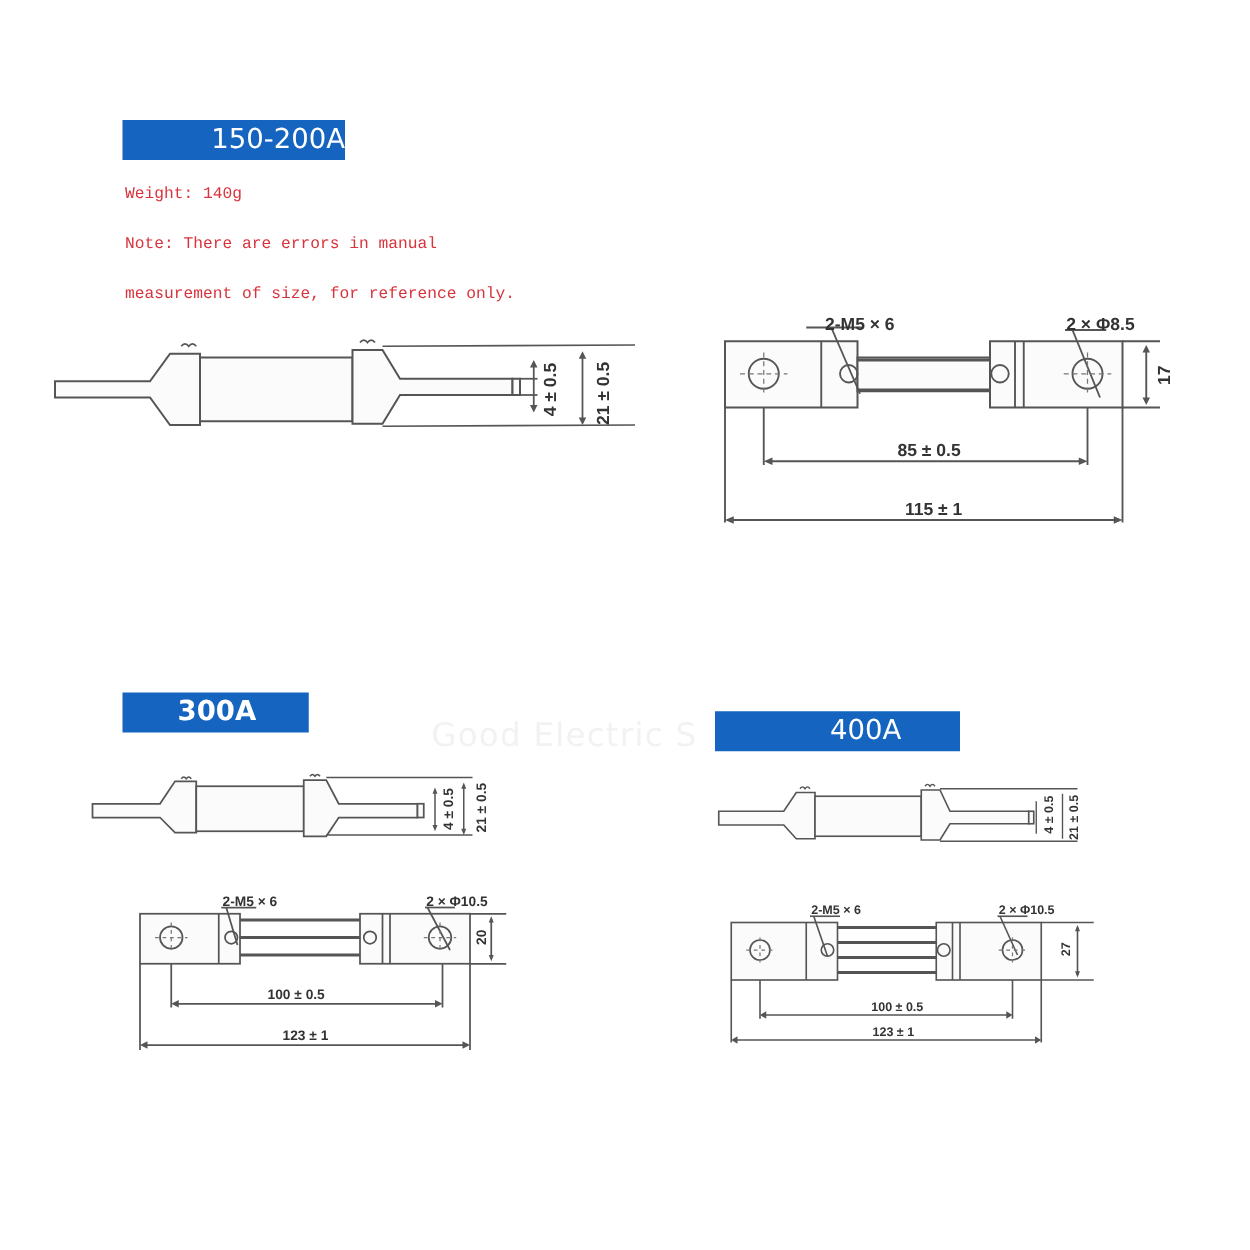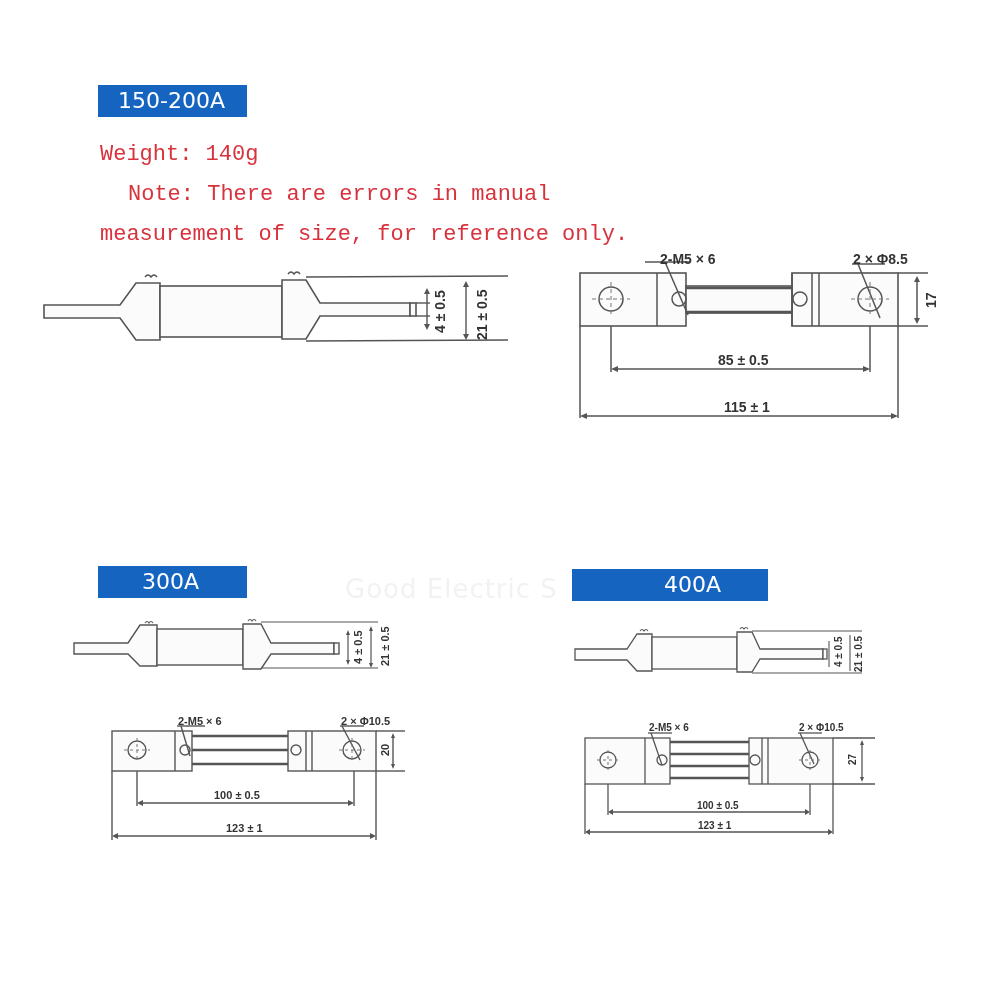--- a/index.html
+++ b/index.html
@@ -1,31 +1,31 @@
 <!DOCTYPE html>
 <html><head>
 <meta charset="utf-8">
 <style>
   html,body{margin:0;padding:0;background:#fff;}
   body{width:1000px;height:1000px;position:relative;overflow:hidden;font-family:"Liberation Sans",sans-serif;}
   .badge{position:absolute;background:#1565c0;color:#fff;font-family:"DejaVu Sans",sans-serif;font-size:22px;line-height:32px;height:32px;}
   .badge span{display:block;}
-  .note{position:absolute;color:#d8323c;font-family:"Liberation Mono",monospace;font-size:22px;line-height:20px;white-space:nowrap;}
+  .note{position:absolute;color:#d8323c;font-family:"Liberation Mono",monospace;font-size:13px;line-height:20px;white-space:nowrap;}
   .watermark{position:absolute;left:345px;top:574px;font-family:"DejaVu Sans",sans-serif;font-size:26px;color:#f2f2f2;letter-spacing:1px;white-space:nowrap;}
   svg{position:absolute;overflow:visible;}
   svg text{font-family:"Liberation Sans",sans-serif;font-weight:bold;fill:#333;}
 </style>
 </head>
 <body>
 
-<div class="badge" style="left:98px;top:85px;width:149px;">
+<div class="badge" style="left:98px;top:96px;width:178px;text-align:right;">
   <span style="padding-left:20px;">150-200A</span>
 </div>
 <div class="note" style="left:100px;top:145px;">Weight: 140g</div>
-<div class="note" style="left:100px;top:185px;margin-left:28px;">Note: There are errors in manual</div>
+<div class="note" style="left:100px;top:185px;">Note: There are errors in manual</div>
 <div class="note" style="left:100px;top:225px;text-align:center;">measurement of size, for reference only.</div>
 
 <svg width="1000" height="1000" style="left:0;top:0;">
   <g fill="#fbfbfb" stroke="#555" stroke-width="1.6">
     <path d="M44 305 H120 L136 283 H160 V340 H136 L120 318 H44 Z"></path>
     <rect x="160" y="286" width="122" height="51"></rect>
     <path d="M282 280 H306 L320 303 H410 V316 H320 L306 339 H282 Z"></path>
     <rect x="410" y="303" width="6" height="13"></rect>
   </g>
   <g stroke="#555" stroke-width="1.4" fill="none">
@@ -95,21 +95,21 @@
   </g>
   <text x="660" y="264" font-size="14">2-M5 × 6</text>
   <text x="853" y="264" font-size="14">2 × Φ8.5</text>
   <text font-size="14" transform="translate(936,308) rotate(-90)">17</text>
   <text x="718" y="365" font-size="14">85 ± 0.5</text>
   <text x="724" y="412" font-size="14">115 ± 1</text>
 </svg>
 
 <div class="watermark">Good Electric S</div>
 
-<div class="badge" style="left:98px;top:566px;width:149px;">
+<div class="badge" style="left:98px;top:554px;width:149px;font-weight:bold;">
   <span style="padding-left:44px;">300A</span>
 </div>
 
 <svg width="1000" height="1000" style="left:0;top:0;">
   <g fill="#fbfbfb" stroke="#555" stroke-width="1.4">
     <path d="M74 643 H128 L140 625 H157 V666 H140 L128 654 H74 Z"></path>
     <rect x="157" y="629" width="86" height="36"></rect>
     <path d="M243 624 H261 L271 643 H334 V654 H271 L261 669 H243 Z"></path>
     <rect x="334" y="643" width="5" height="11"></rect>
   </g>

